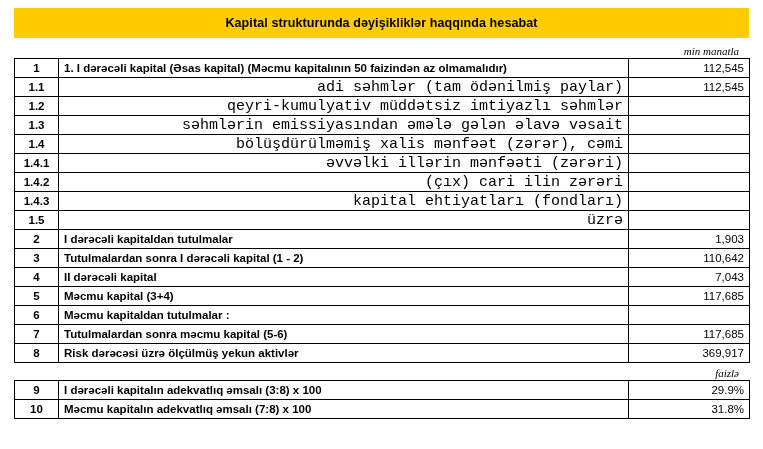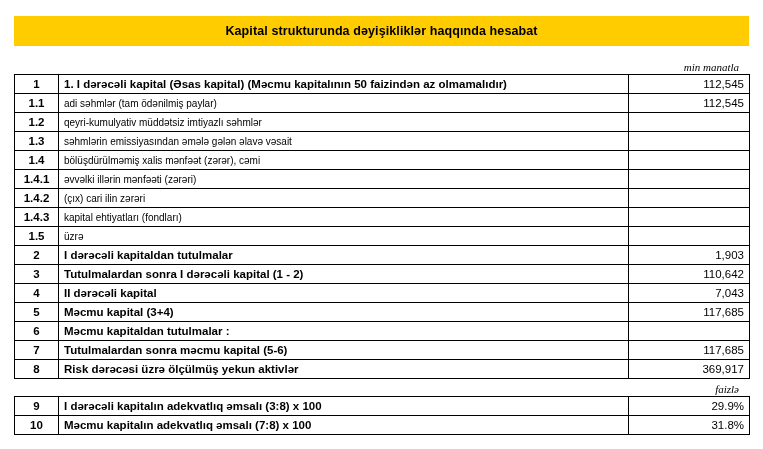--- a/index.html
+++ b/index.html
@@ -14,21 +14,21 @@
     color: #000000;
     overflow: hidden;
   }
   .page {
     position: relative;
     width: 763px;
     height: 449px;
     box-sizing: border-box;
   }
   .title-bar {
-    margin: 8px 14px;
+    margin: 0 14px;
     height: 30px;
     background: #FFCC00;
     display: flex;
     align-items: center;
     justify-content: center;
   }
   .title-bar .title-text {
     font-size: 12.5px;
     font-weight: bold;
     color: #000;
@@ -84,22 +84,23 @@
   td.val {
     text-align: right;
     padding-right: 7px;
   }
   tr.bold td.desc {
     font-weight: bold;
     font-family: "Liberation Sans", sans-serif;
   }
   tr.sub td.desc {
     font-weight: normal;
-    font-family: Liberation Sans, sans-serif;
-    font-size: 10px;
+    font-family: Liberation Mono, monospace;
+    font-size: 15px;
+    text-align: right;
   }
   tr.sub td.num {
     font-weight: bold;
     font-size: 11.5px;
     font-family: "Liberation Sans", sans-serif;
   }
   tr.sub td.val {
     font-family: "Liberation Sans", sans-serif;
     font-size: 11.5px;
   }

